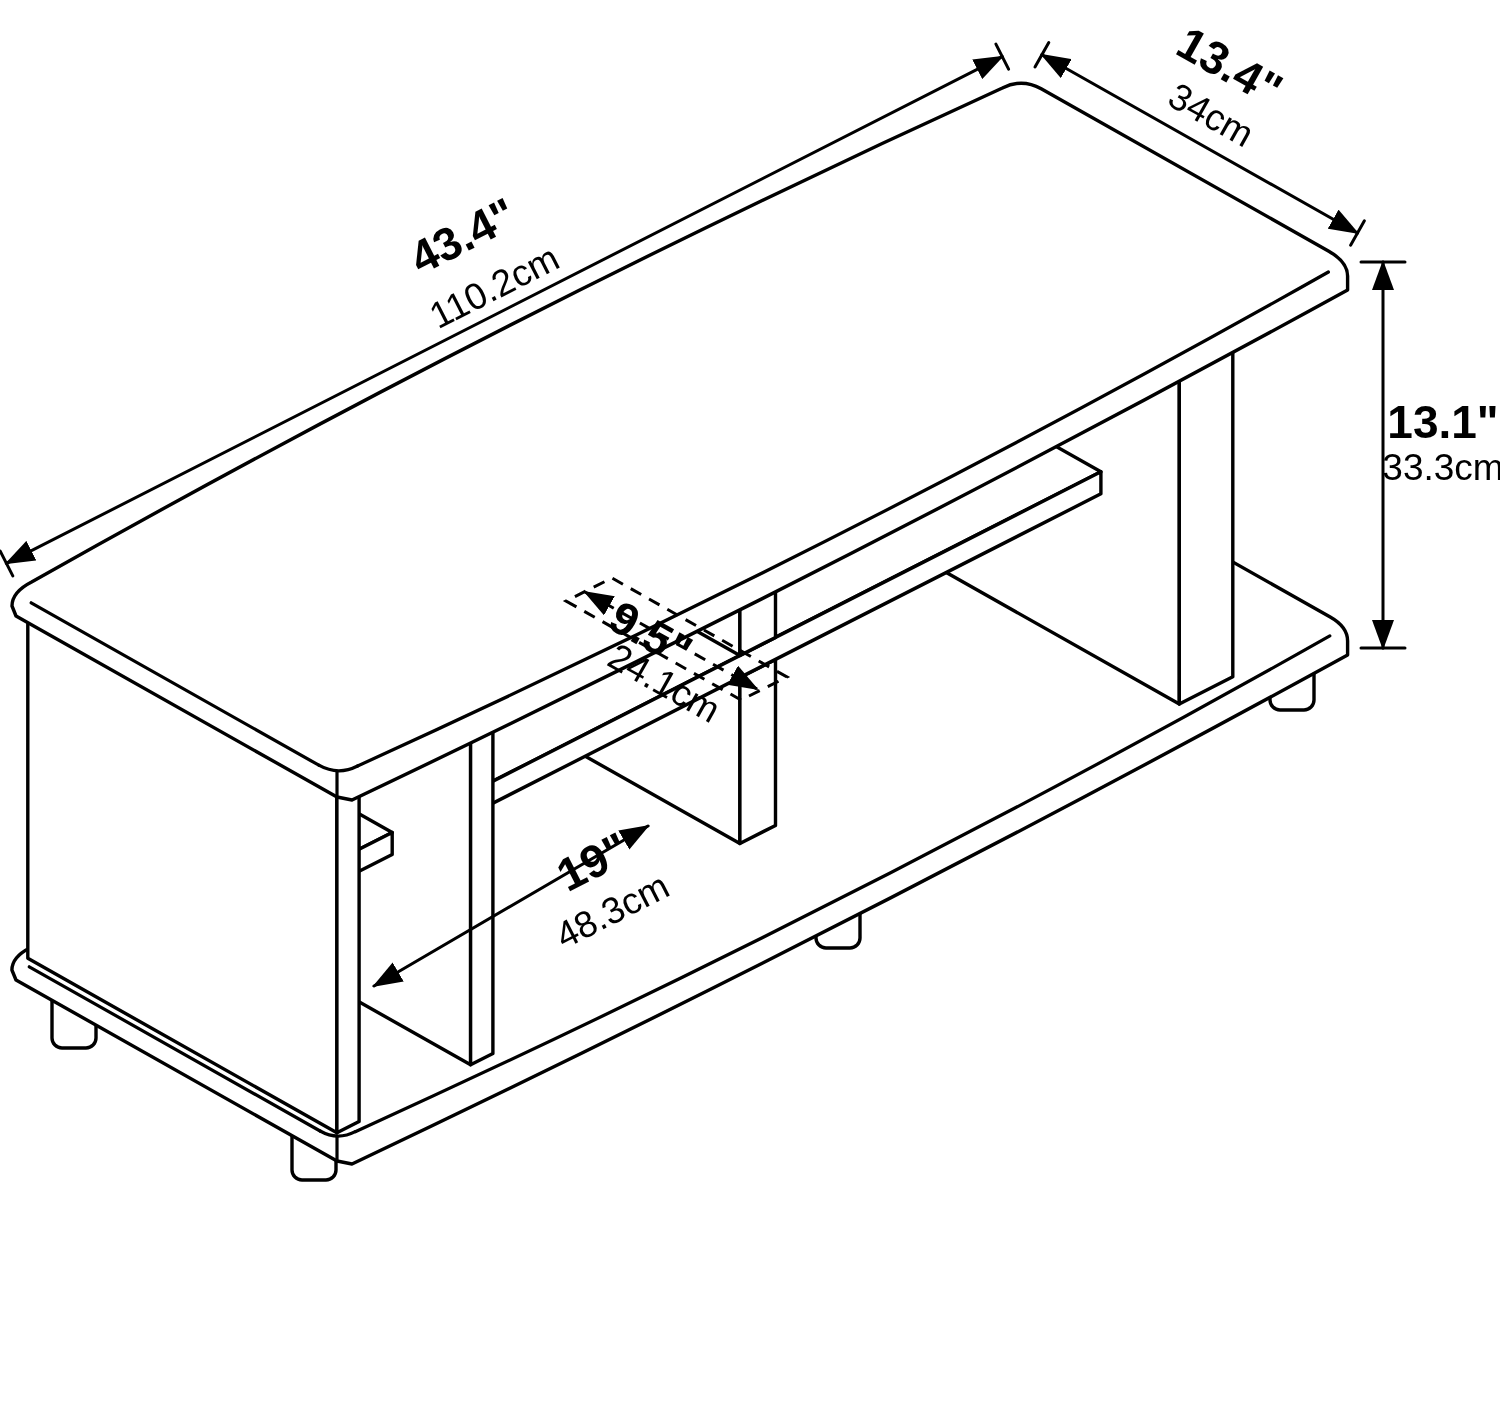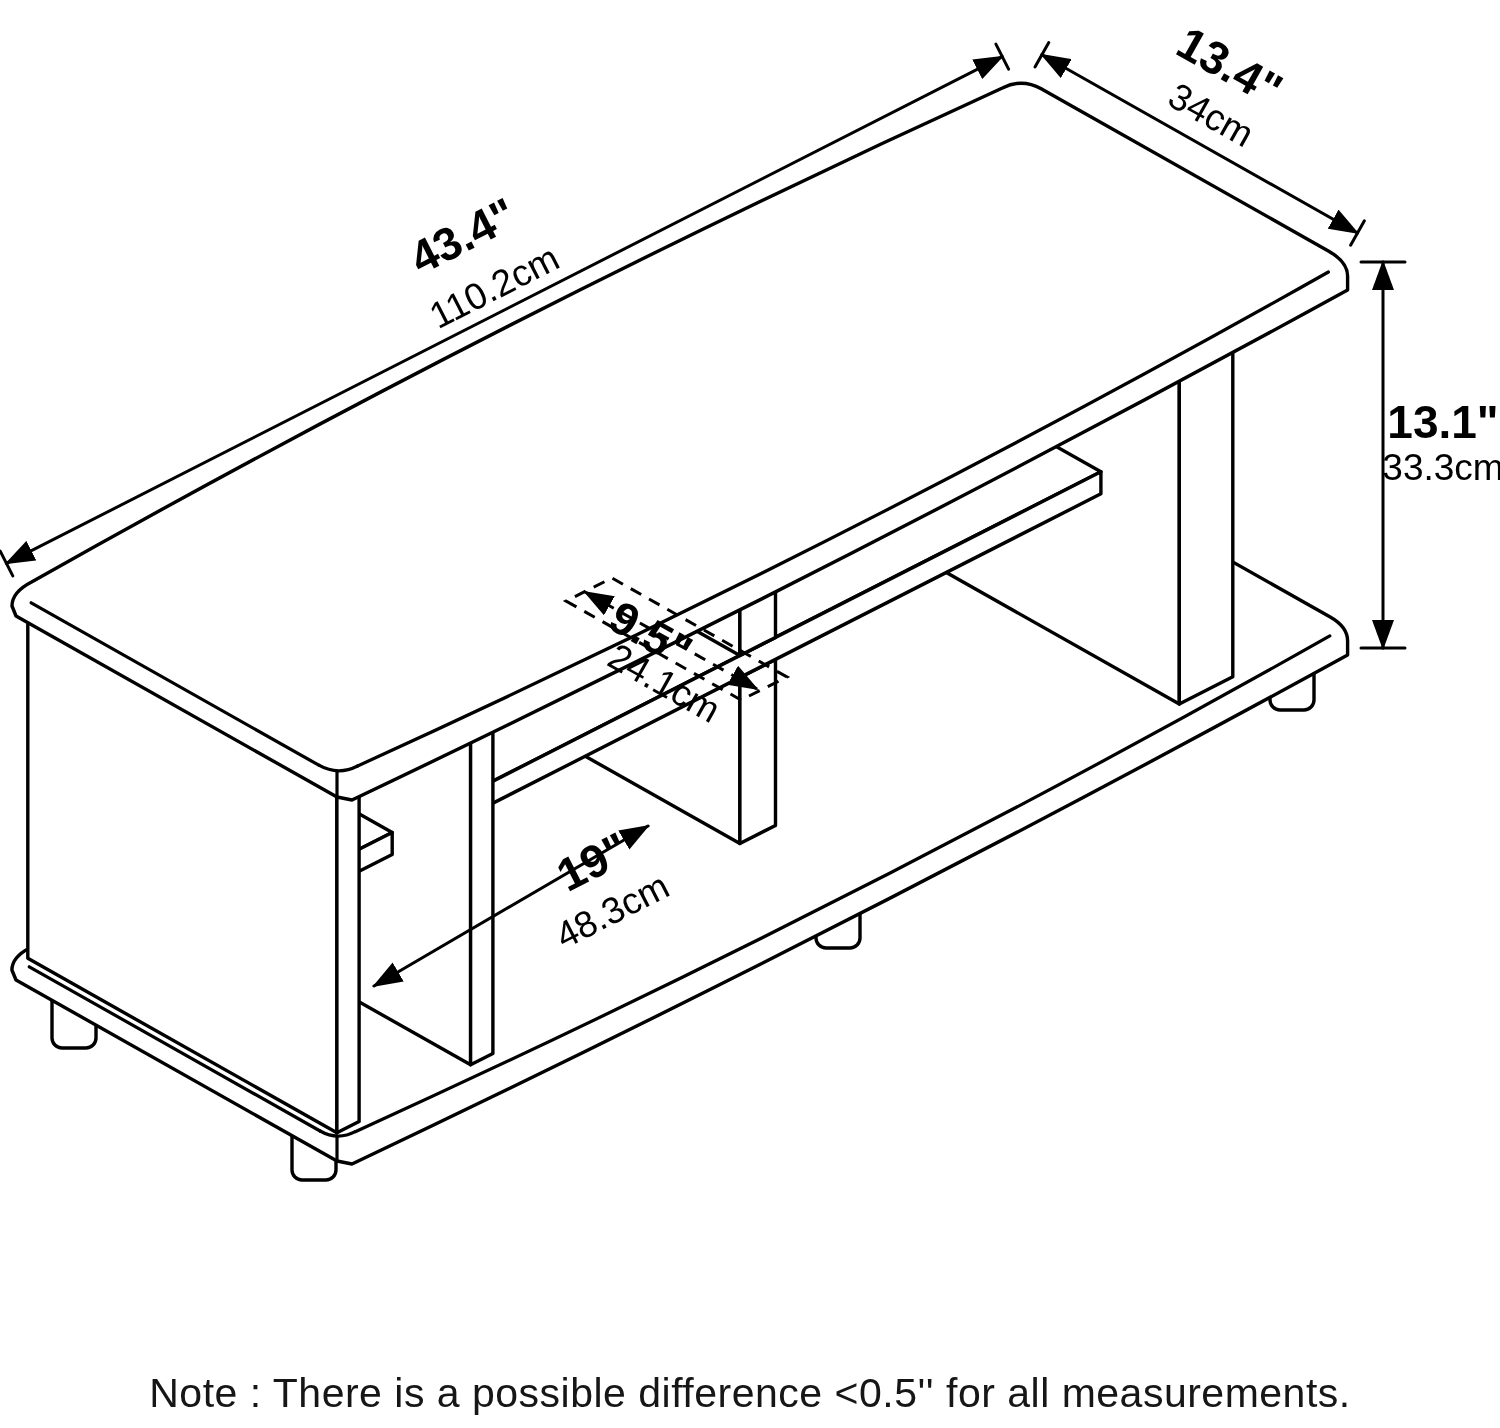--- a/index.html
+++ b/index.html
@@ -134,14 +134,13 @@
       <text class="t-cm" text-anchor="middle" transform="translate(658,694) rotate(29.4)">24.1cm</text>
     </g>
 
     <g>
       <line class="dim" x1="648" y1="826" x2="374" y2="986" marker-start="url(#arrow-start)" marker-end="url(#arrow-end)"></line>
       <text class="t-in" text-anchor="middle" transform="translate(600,876) rotate(-27)">19"</text>
       <text class="t-cm" text-anchor="middle" transform="translate(618,922) rotate(-27)">48.3cm</text>
     </g>
   </svg>
 
-  <div class="note">Note : There is a possible difference &lt;0.5'' for all measurements.</div>
 </div>
 
 </body></html>

